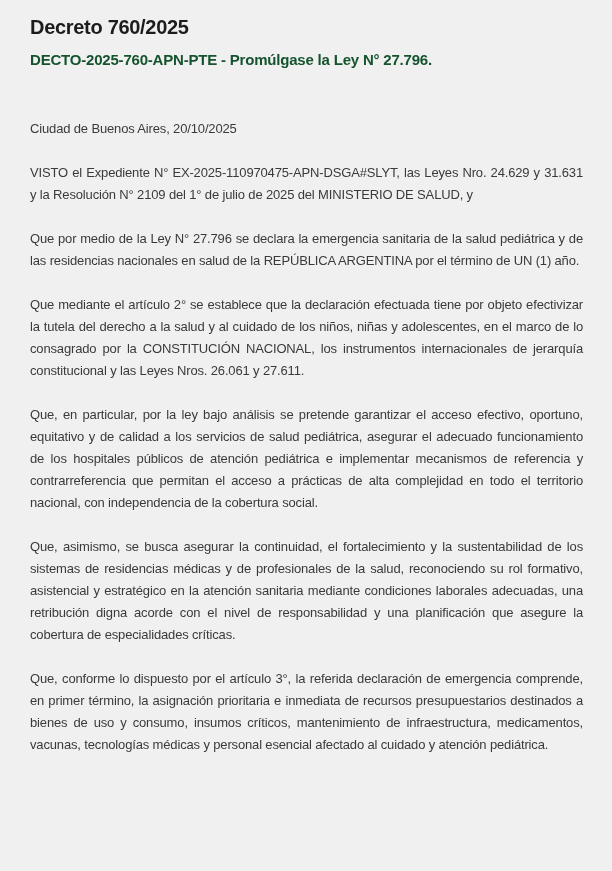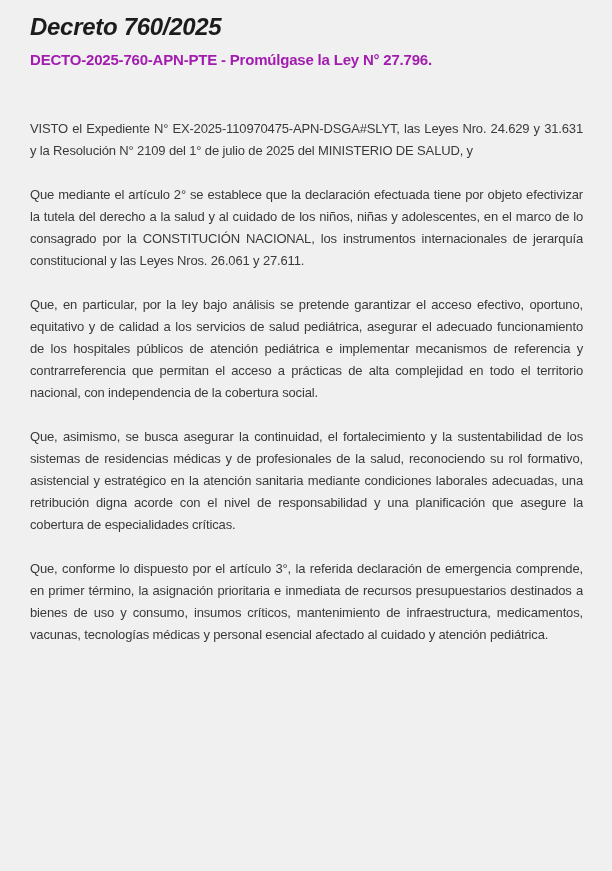--- a/index.html
+++ b/index.html
@@ -10,32 +10,31 @@
     body {
       width: 612px;
       height: 871px;
       overflow: hidden;
       font-family: "Liberation Sans", "DejaVu Sans", sans-serif;
     }
     .page {
       padding: 14px 29px 0 30px;
     }
     .title {
-      font-size: 24px;
+      font-size: 20px;
       font-weight: bold;
       color: #1c1c1c;
       margin: 0;
       line-height: 26px;
       letter-spacing: -0.3px;
-      font-style: italic;
     }
     .subtitle {
       font-size: 15px;
       font-weight: bold;
-      color: #a21caf;
+      color: #14532d;
       margin: 10px 0 0 0;
       line-height: 20px;
       letter-spacing: -0.2px;
     }
     .body {
       margin-top: 48px;
       color: #3a3a3a;
       font-size: 13px;
       line-height: 22px;
     }
@@ -49,19 +48,21 @@
     }
   </style>
 </head>
 <body>
 
 <div class="page">
   <h1 class="title">Decreto 760/2025</h1>
   <h2 class="subtitle">DECTO-2025-760-APN-PTE - Promúlgase la Ley N° 27.796.</h2>
 
   <div class="body">
+    <p class="para plain">Ciudad de Buenos Aires, 20/10/2025</p>
     <p class="para">VISTO el Expediente N° EX-2025-110970475-APN-DSGA#SLYT, las Leyes Nro. 24.629 y 31.631 y la Resolución N° 2109 del 1° de julio de 2025 del MINISTERIO DE SALUD, y</p>
+    <p class="para">Que por medio de la Ley N° 27.796 se declara la emergencia sanitaria de la salud pediátrica y de las residencias nacionales en salud de la REPÚBLICA ARGENTINA por el término de UN (1) año.</p>
     <p class="para">Que mediante el artículo 2° se establece que la declaración efectuada tiene por objeto efectivizar la tutela del derecho a la salud y al cuidado de los niños, niñas y adolescentes, en el marco de lo consagrado por la CONSTITUCIÓN NACIONAL, los instrumentos internacionales de jerarquía constitucional y las Leyes Nros. 26.061 y 27.611.</p>
     <p class="para">Que, en particular, por la ley bajo análisis se pretende garantizar el acceso efectivo, oportuno, equitativo y de calidad a los servicios de salud pediátrica, asegurar el adecuado funcionamiento de los hospitales públicos de atención pediátrica e implementar mecanismos de referencia y contrarreferencia que permitan el acceso a prácticas de alta complejidad en todo el territorio nacional, con independencia de la cobertura social.</p>
     <p class="para">Que, asimismo, se busca asegurar la continuidad, el fortalecimiento y la sustentabilidad de los sistemas de residencias médicas y de profesionales de la salud, reconociendo su rol formativo, asistencial y estratégico en la atención sanitaria mediante condiciones laborales adecuadas, una retribución digna acorde con el nivel de responsabilidad y una planificación que asegure la cobertura de especialidades críticas.</p>
     <p class="para">Que, conforme lo dispuesto por el artículo 3°, la referida declaración de emergencia comprende, en primer término, la asignación prioritaria e inmediata de recursos presupuestarios destinados a bienes de uso y consumo, insumos críticos, mantenimiento de infraestructura, medicamentos, vacunas, tecnologías médicas y personal esencial afectado al cuidado y atención pediátrica.</p>
   </div>
 </div>
 
 </body></html>

